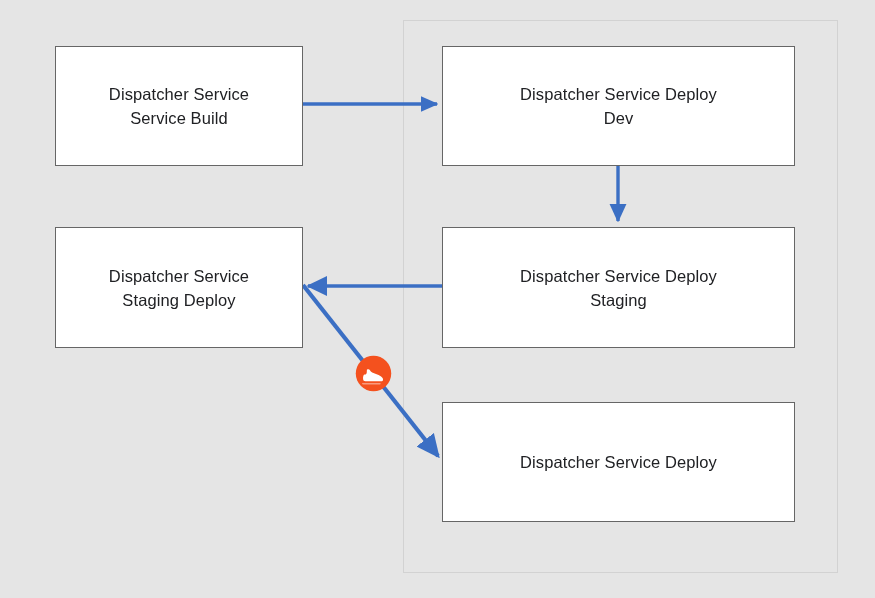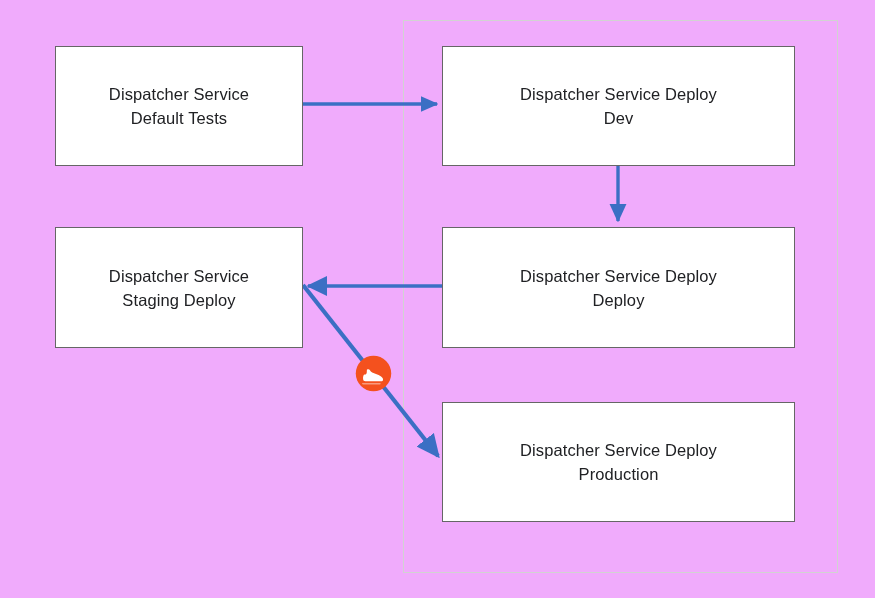--- a/index.html
+++ b/index.html
@@ -7,21 +7,21 @@
     padding: 0;
     background: #ffffff;
   }
   body {
     font-family: "Liberation Sans", sans-serif;
   }
   #canvas {
     position: relative;
     width: 875px;
     height: 598px;
-    background: #f0abfc;
+    background: #e5e5e5;
     overflow: hidden;
   }
   .group-container {
     position: absolute;
     left: 403px;
     top: 20px;
     width: 435px;
     height: 553px;
     border: 1px solid #d2d2d2;
     box-sizing: border-box;
@@ -114,36 +114,35 @@
                c0.3 -0.7 0.8 -1.1 1.6 -1.1 c0.9 0.0 1.6 -0.4 2.1 -1.2
                c0.4 -0.7 0.6 -1.4 0.6 -2.2 c0.0 -1.0 0.1 -2.0 0.1 -3.0 z"></path>
       <path d="M9.0 36.6 c0.6 0.3 1.2 0.4 1.9 0.4 c7.0 0 14.0 0 21.0 0
                c0.5 0 1.0 0 1.5 -0.1 c-0.3 0.8 -0.9 1.2 -1.8 1.2
                c-6.8 0 -13.6 0 -20.4 0 c-0.9 0 -1.7 -0.4 -2.2 -1.5 z" opacity="0.85"></path>
     </g>
   </svg>
 
   <div class="node" id="node-default-build">
     <span class="line">Dispatcher Service</span>
-    <span class="line">Default Tests</span>
+    <span class="line">Service Build</span>
   </div>
 
   <div class="node" id="node-deploy-dev">
     <span class="line">Dispatcher Service Deploy</span>
     <span class="line emphasis">Dev</span>
   </div>
 
   <div class="node" id="node-staging-tests">
     <span class="line">Dispatcher Service</span>
     <span class="line">Staging Deploy</span>
   </div>
 
   <div class="node" id="node-deploy-staging">
     <span class="line">Dispatcher Service Deploy</span>
-    <span class="line emphasis">Deploy</span>
+    <span class="line emphasis">Staging</span>
   </div>
 
   <div class="node" id="node-deploy-prod">
     <span class="line">Dispatcher Service Deploy</span>
-    <span class="line emphasis">Production</span>
   </div>
 
 </div>
 
 </body></html>

